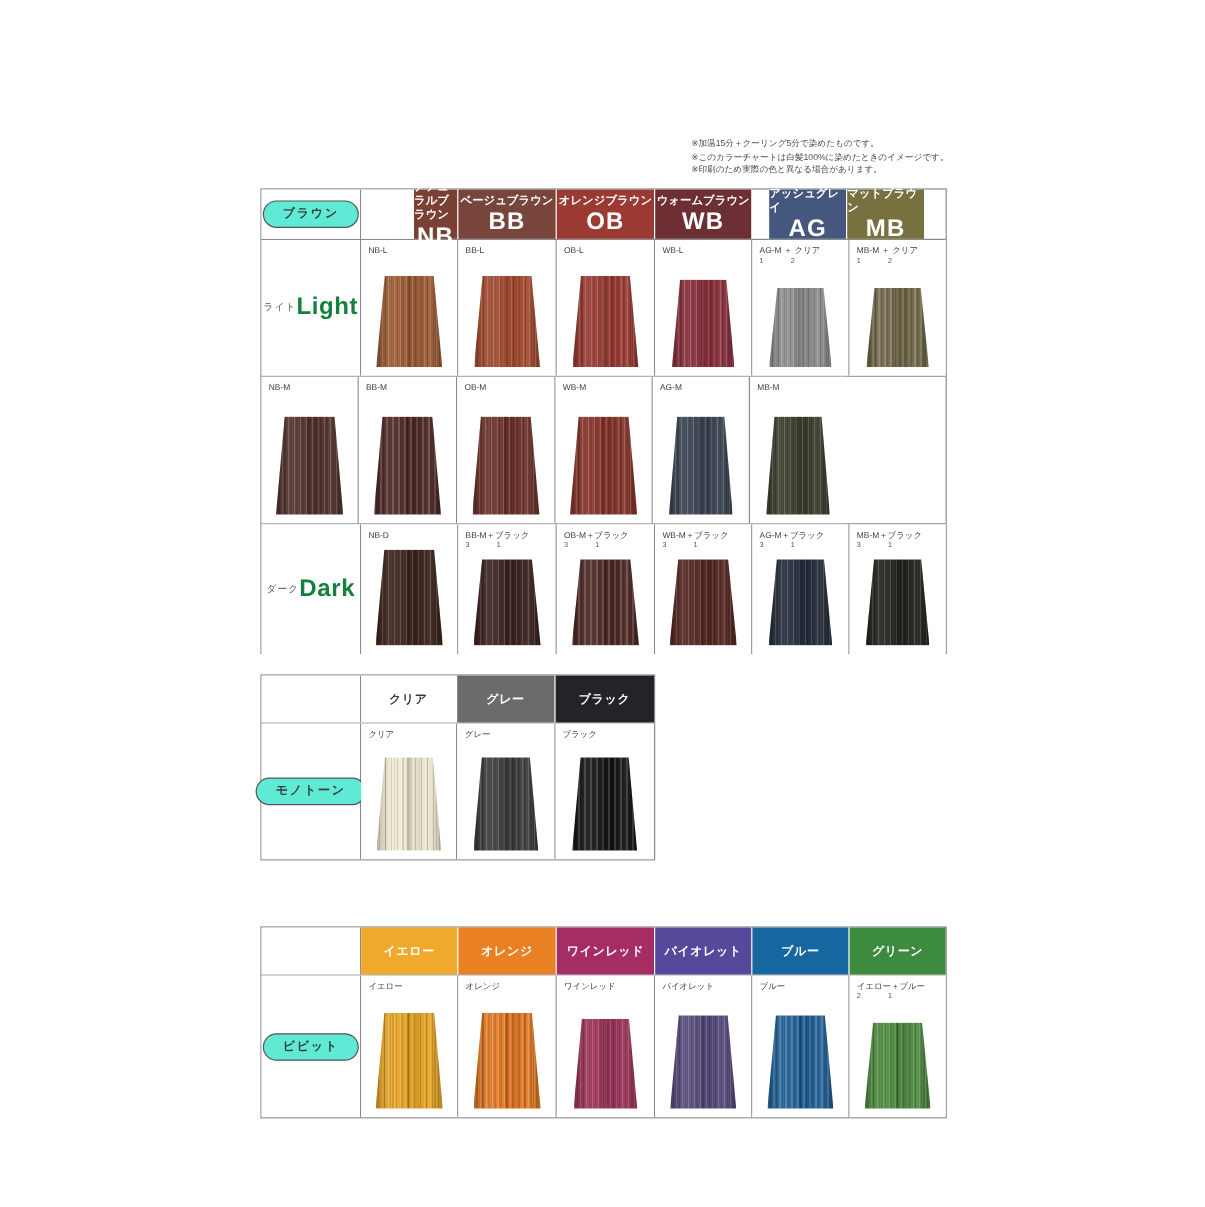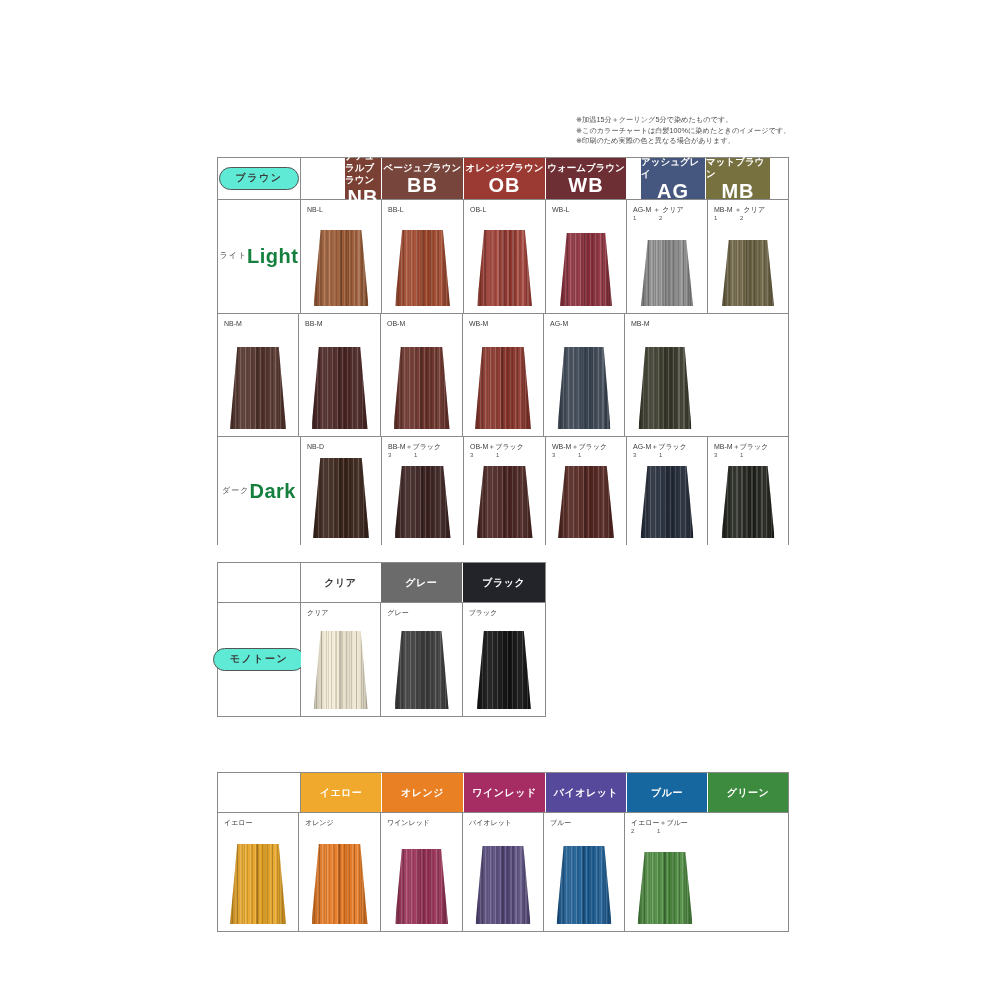--- a/index.html
+++ b/index.html
@@ -532,20 +532,25 @@
         </div>
       </div>
       <div class="cell" style="width:80px;">
         <div class="hdrcell" style="background: rgb(60, 139, 63);">
           <span class="hdr-only">グリーン</span>
         </div>
       </div>
     </div>
 
     <div class="row" style="height:118px;">
+      <div class="cell" style="width:83px;">
+        <div class="pillwrap">
+          <span class="pill">ビビット</span>
+        </div>
+      </div>
       <div class="cell swcell" style="width:81px;">
         <div class="swlabel">イエロー</div>
         <div class="swatchbox">
           <div class="swatch" style="width: 56px; height: 80px; background: rgb(232, 164, 34);">
               <div class="grain"></div>
               <div class="sheen"></div>
               <div class="seam"></div>
             </div>
         </div>
       </div>

